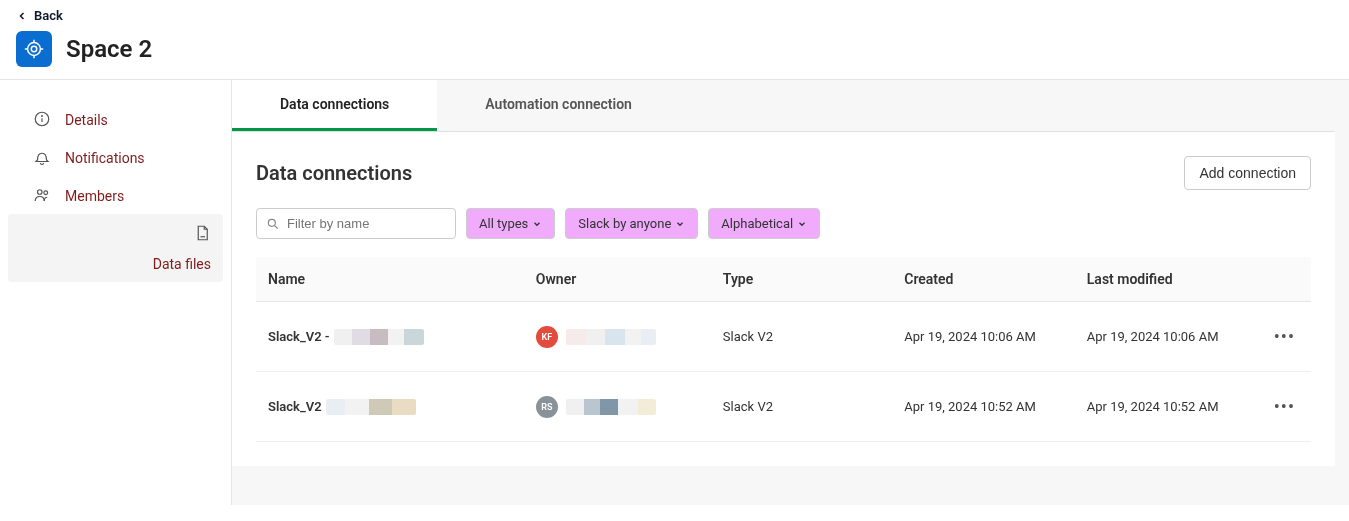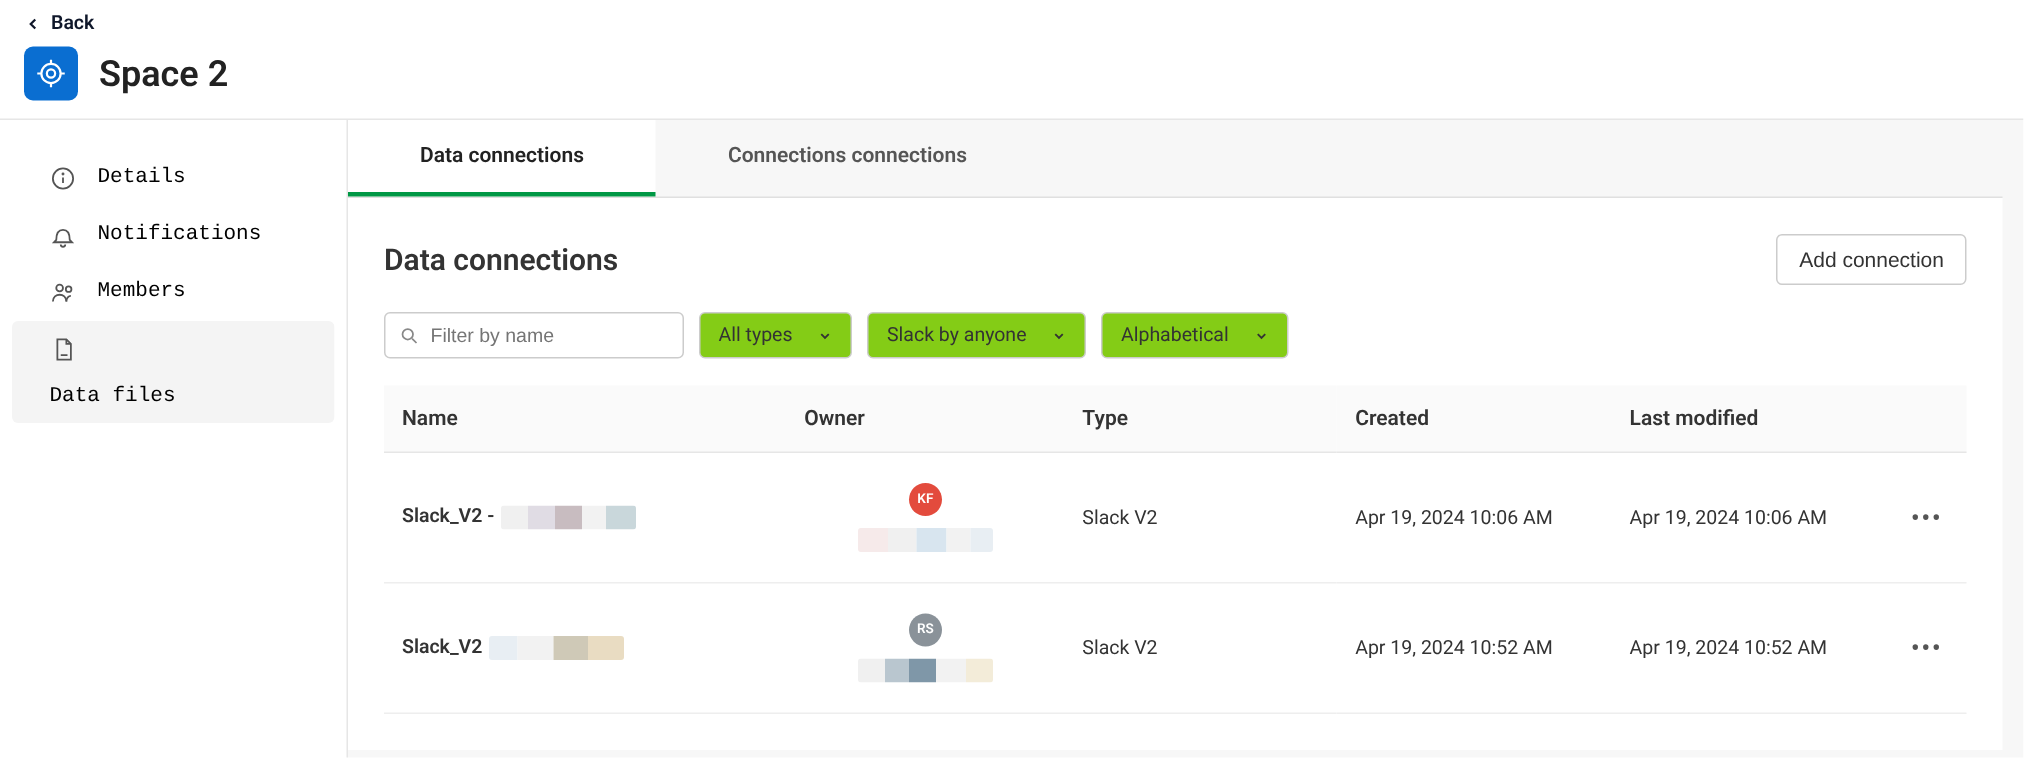--- a/index.html
+++ b/index.html
@@ -59,30 +59,29 @@
 
   
   .sidebar {
     width: 232px;
     padding-top: 20px;
     border-right: 1px solid #e6e6e6;
     background: #fff;
   }
   .sidebar-item {
     display: flex;
-    align-items: flex-start;
+    align-items: flex-end;
     gap: 14px;
     padding: 10px 12px 10px 22px;
     cursor: pointer;
-    color: #000000;
+    color: #7f1d1d;
     font-size: 14px;
     border-left: 3px solid transparent;
     margin: 0 8px 0 8px;
     border-radius: 4px;
-    font-family: Liberation Mono, monospace;
   }
   .sidebar-item svg { width: 18px; height: 18px; stroke: #555; fill: none; stroke-width: 1.6; }
   .sidebar-item.dim { background: #f4f4f4; flex-direction: column; }
   .sidebar-item.active {
     background: #eeeeee;
     border-left: 3px solid #009845;
     margin-left: 0;
     padding-left: 27px;
     border-radius: 0 4px 4px 0;
     margin-right: 16px;
@@ -160,27 +159,27 @@
   }
   .search-input {
     width: 100%;
     border: 1px solid #ccc;
     border-radius: 4px;
     padding: 7px 10px 7px 30px;
     font-size: 13px;
   }
   .dropdown {
     border: 1px solid #ccc;
-    background: #84cc16;
+    background: #f0abfc;
     border-radius: 4px;
     padding: 5px 12px;
     font-size: 13px;
     display: flex;
     align-items: center;
-    gap: 17px;
+    gap: 4px;
     cursor: pointer;
     color: #333;
   }
   .dropdown svg { width: 10px; height: 10px; }
 
   
   .table {
     width: 100%;
     border-collapse: collapse;
   }
@@ -217,21 +216,20 @@
     height: 16px;
     border-radius: 2px;
     overflow: hidden;
   }
   .redact-strip span { display:block; height:100%; }
 
   .owner-cell {
     display: flex;
     align-items: center;
     gap: 8px;
-    flex-direction: column;
   }
   .avatar {
     width: 22px;
     height: 22px;
     border-radius: 50%;
     color: #fff;
     font-size: 9px;
     font-weight: 600;
     display: flex;
     align-items: center;
@@ -304,21 +302,21 @@
           <path d="M15 3 L15 7 L19 7"></path>
           <line x1="10" y1="17" x2="16" y2="17"></line>
         </svg>
       <span>Data files</span>
     </div>
   </div>
 
   <div class="main">
     <div class="tabs">
       <div class="tab active">Data connections</div>
-      <div class="tab">Connections connections</div>
+      <div class="tab">Automation connection</div>
     </div>
 
     <div class="panel">
       <div class="panel-header-row">
         <div class="panel-title">Data connections</div>
         <button class="btn-outline">Add connection</button>
       </div>
 
       <div class="filters-row">
         <div class="search-wrap">

